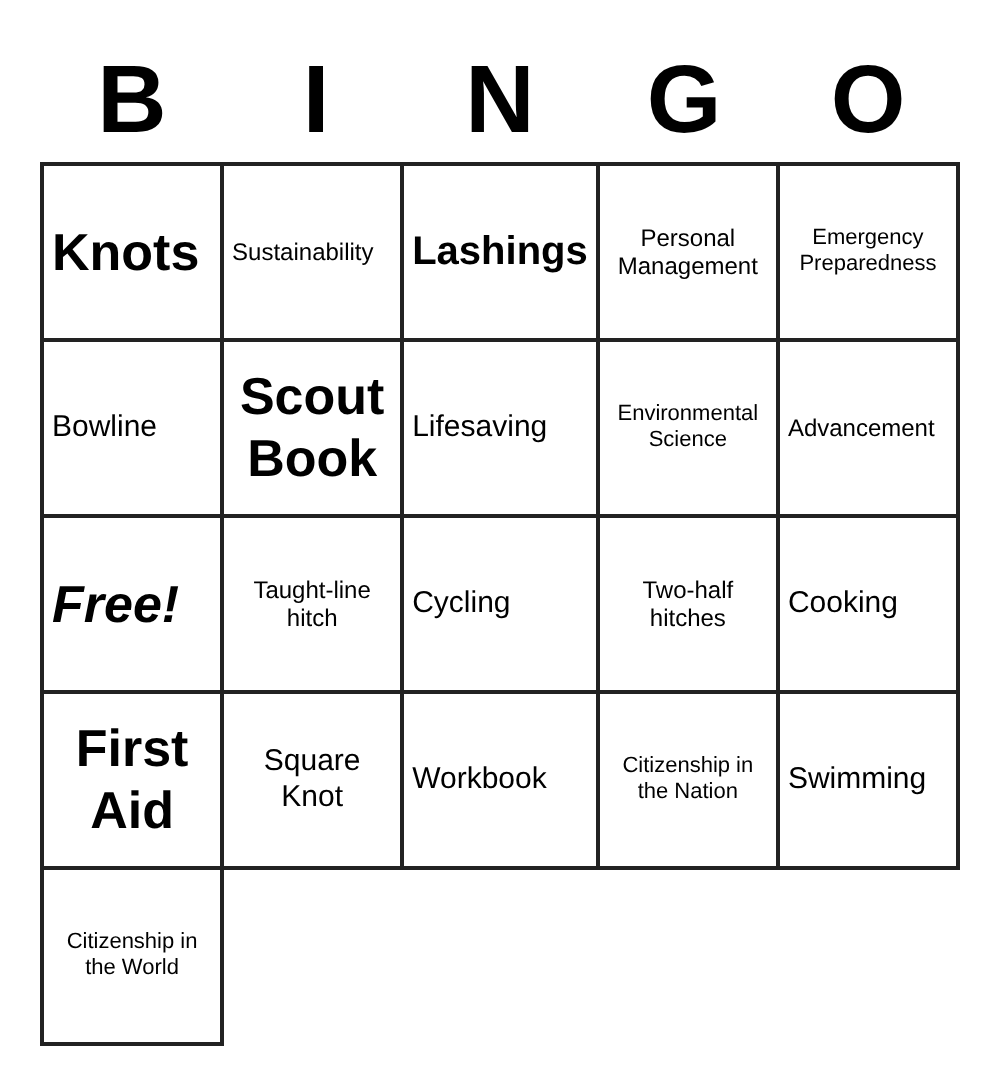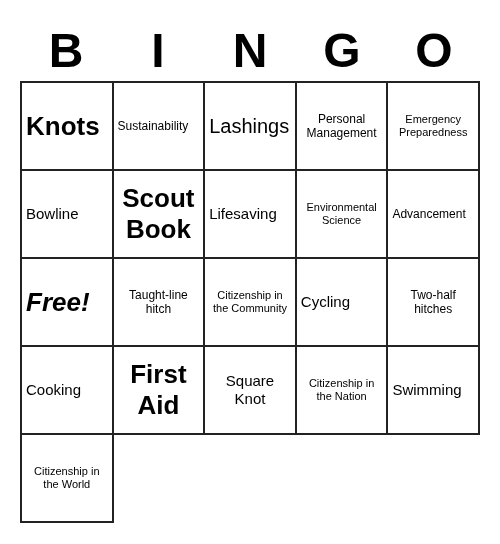--- a/index.html
+++ b/index.html
@@ -45,21 +45,21 @@
     }
     .bingo-cell .cell-text {
       line-height: 1.2;
     }
     .size-xl {
       font-size: 26px;
       font-weight: bold;
     }
     .size-lg {
       font-size: 20px;
-      font-weight: normal;
+      font-weight: bold;
     }
     .size-md {
       font-size: 15px;
     }
     .size-sm {
       font-size: 12px;
     }
     .size-xs {
       font-size: 11px;
     }
@@ -111,38 +111,38 @@
       <div class="bingo-cell">
         <span class="cell-text size-sm">Advancement</span>
       </div>
       <div class="bingo-cell">
         <span class="free-cell">Free!</span>
       </div>
       <div class="bingo-cell">
         <span class="cell-text size-sm">Taught-line hitch</span>
       </div>
       <div class="bingo-cell">
-        <span class="cell-text size-xs">Citizenship in the Community</span>
-      </div>
-      <div class="bingo-cell">
         <span class="cell-text size-md">Cycling</span>
       </div>
       <div class="bingo-cell">
         <span class="cell-text size-sm">Two-half hitches</span>
       </div>
       <div class="bingo-cell">
         <span class="cell-text size-md">Cooking</span>
       </div>
       <div class="bingo-cell">
         <span class="cell-text size-xl">First Aid</span>
       </div>
       <div class="bingo-cell">
         <span class="cell-text size-md">Square Knot</span>
       </div>
       <div class="bingo-cell">
+        <span class="cell-text size-md">Workbook</span>
+      </div>
+      <div class="bingo-cell">
         <span class="cell-text size-xs">Citizenship in the Nation</span>
       </div>
       <div class="bingo-cell">
         <span class="cell-text size-md">Swimming</span>
       </div>
       <div class="bingo-cell">
         <span class="cell-text size-xs">Citizenship in the World</span>
       </div>
     </div>
 </div>

